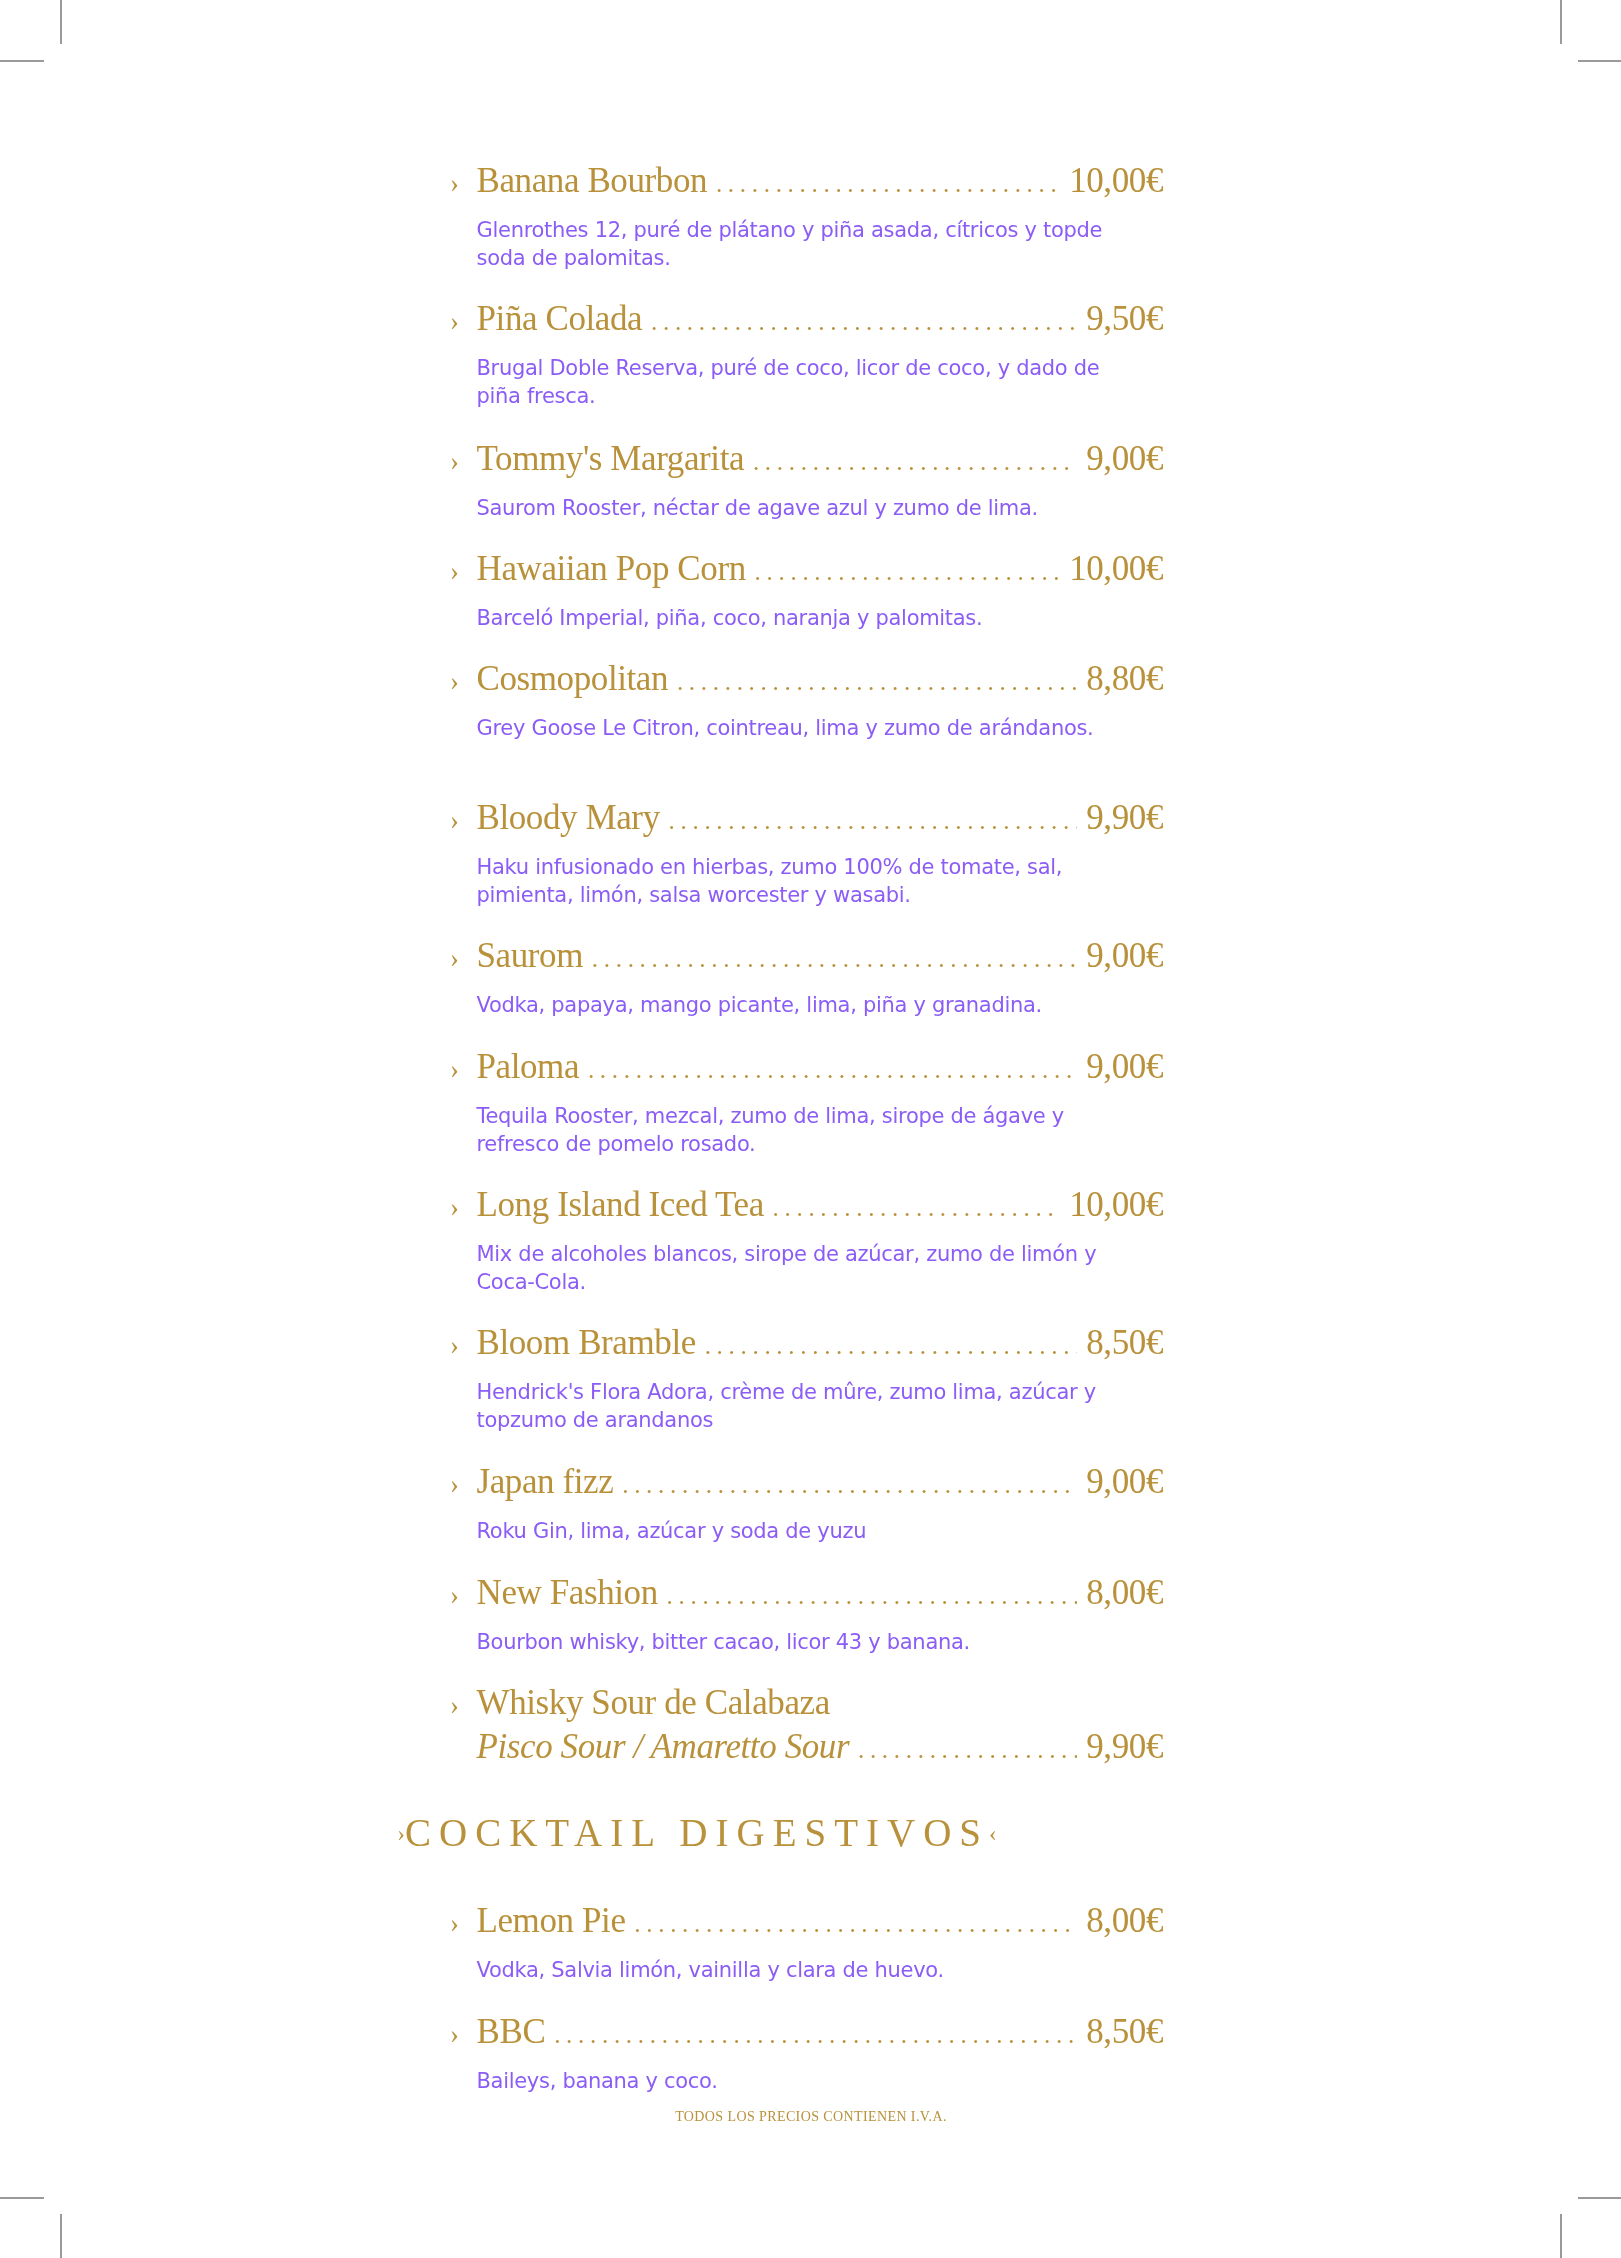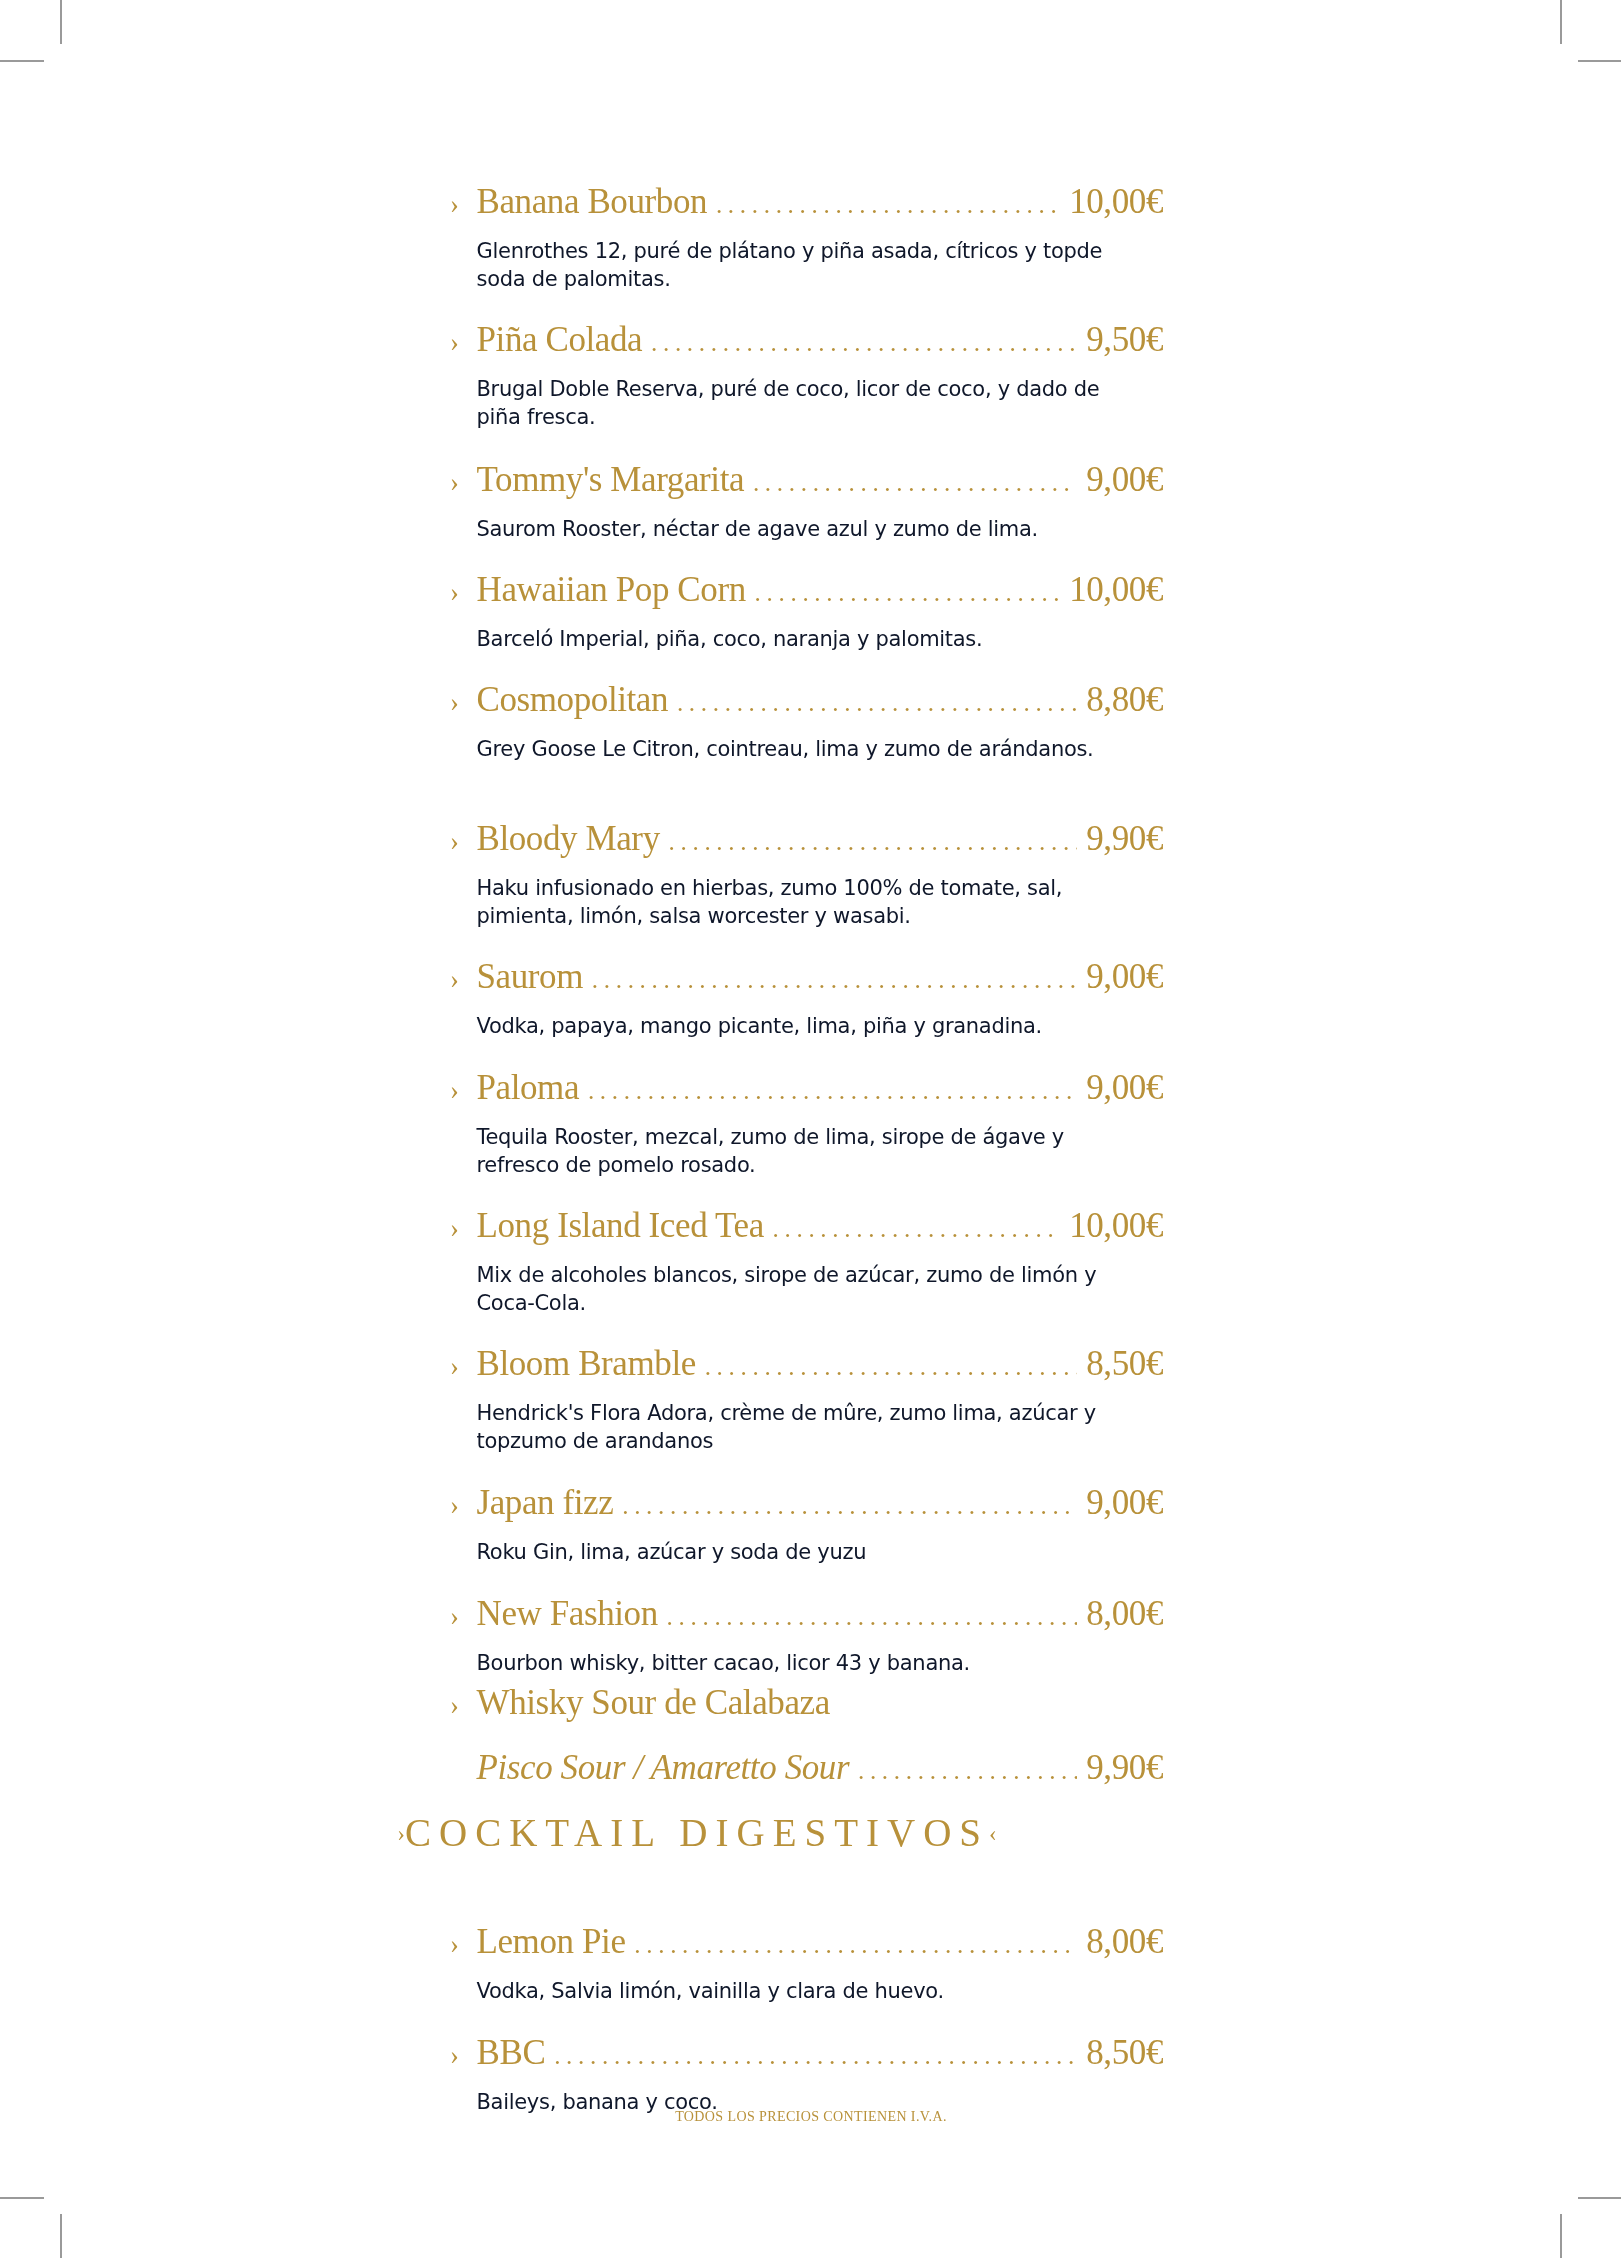--- a/index.html
+++ b/index.html
@@ -8,22 +8,22 @@
   .menu { position: absolute; left: 0; top: 0; width: 1622px; height: 2258px; }
   .item { position: absolute; left: 450px; width: 713px; }
   .title-row { display: flex; align-items: baseline; color: #B8913A;
     font-family: "Liberation Serif", "DejaVu Serif", serif; font-size: 35px; line-height: 42px;
     letter-spacing: -0.4px; }
   .chev { width: 26.5px; flex: 0 0 26.5px; font-size: 26.5px; color: #B8913A; }
   .name { white-space: nowrap; }
   .leader { flex: 1 1 auto; overflow: hidden; white-space: nowrap; margin: 0 8.8px;
     font-size: 25px; letter-spacing: 5.7px; color: #B8913A; }
   .leader::before { content: "........................................................................................................................"; }
-  .price { white-space: nowrap; margin-top: 21px; }
-  .desc { margin-left: 26.5px; margin-top: 10.6px; color: #0f172a;
+  .price { white-space: nowrap; }
+  .desc { margin-left: 26.5px; margin-top: 10.6px; color: #8b5cf6;
     font-family: "DejaVu Sans", "Liberation Sans", sans-serif; font-size: 21px; line-height: 28px;
     letter-spacing: -0.3px; max-width: 635px; }
   .name2 { margin-left: 26.5px; font-style: italic; }
   .section { position: absolute; left: 0; width: 1394px; top: 1810px; text-align: center;
     color: #B8913A; font-family: "Liberation Serif", "DejaVu Serif", serif; font-size: 39px;
     letter-spacing: 8px; }
   .section .sc { font-size: 23px; letter-spacing: 0; position: relative; top: -5.3px; }
   .footer { position: absolute; left: 0; width: 1622px; top: 2109px; text-align: center;
     color: #B8913A; font-family: "Liberation Serif", "DejaVu Serif", serif; font-size: 14px;
     letter-spacing: 0.4px; }

